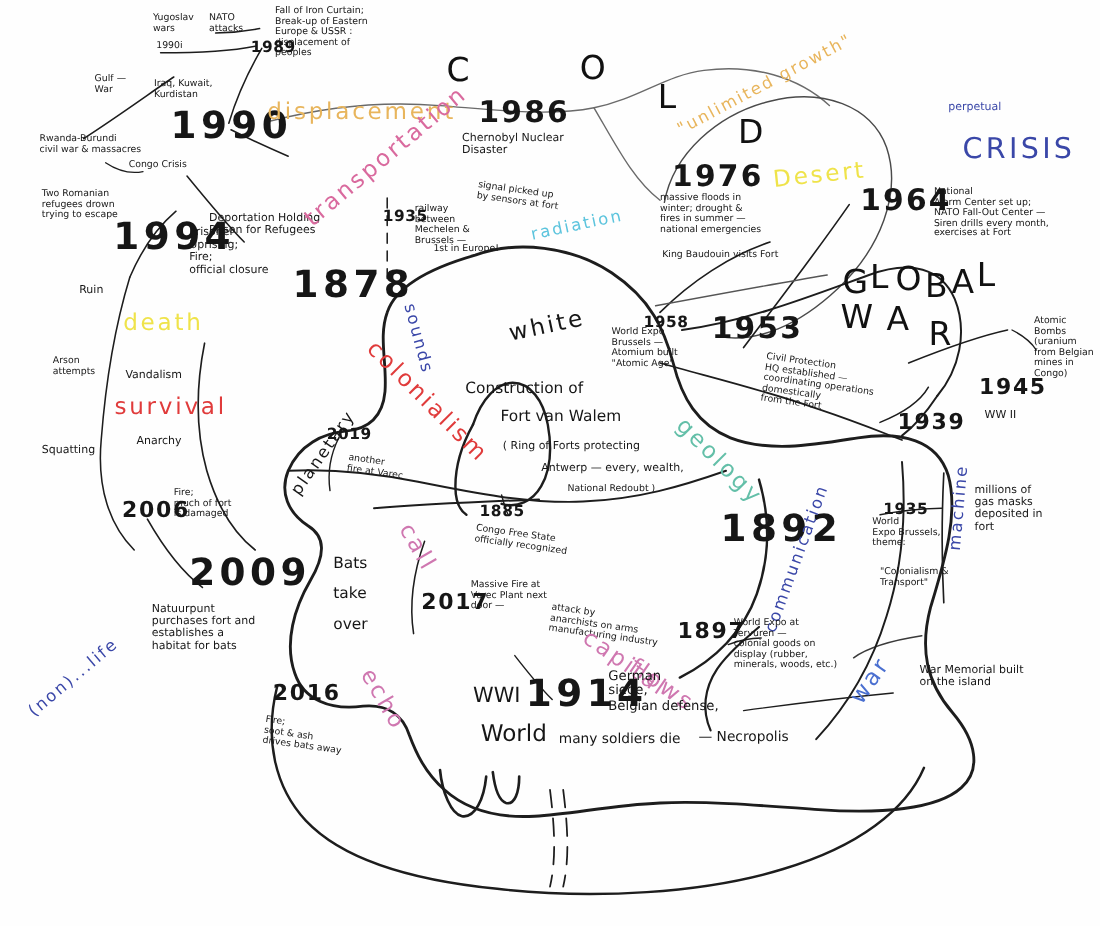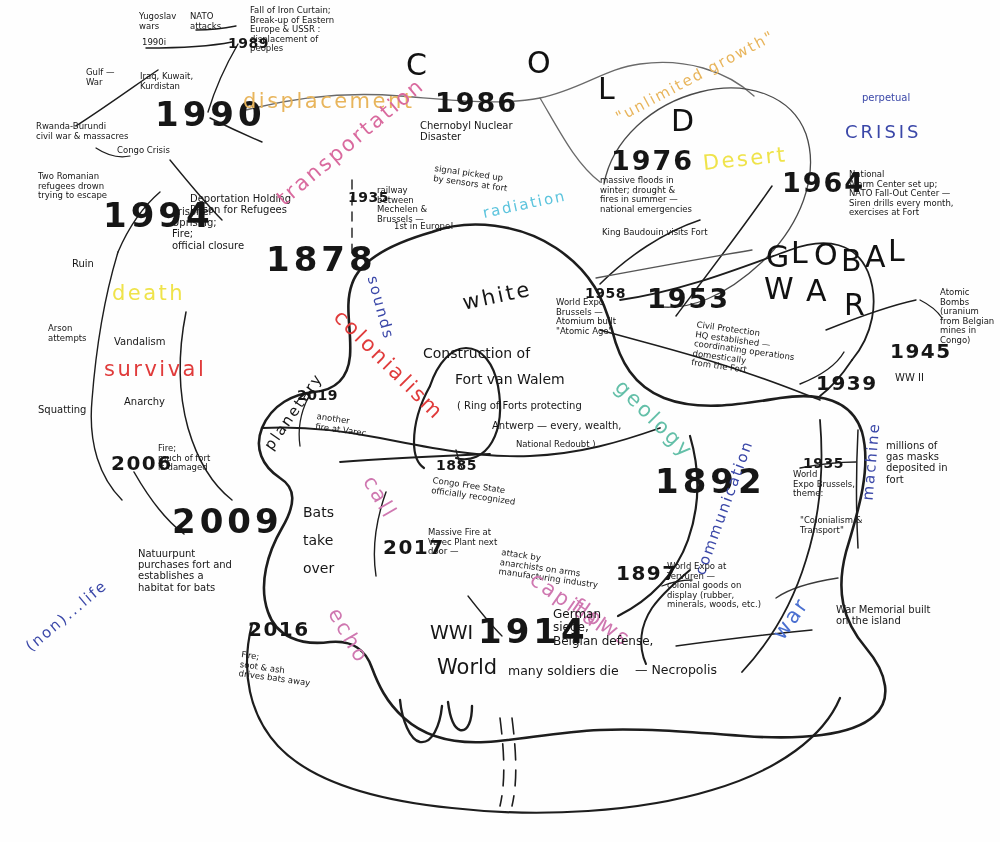--- a/index.html
+++ b/index.html
@@ -46,21 +46,21 @@
   }
   .note-sm { font-size: 10px; }
   .note-xs { font-size: 8.5px; }
   .note-lg { font-size: 14px; }
   .kw {
     font-family: "DejaVu Sans", sans-serif;
     font-size: 21px;
     letter-spacing: 2.5px;
   }
   .kw-sm { font-size: 15px; letter-spacing: 2px; }
-  .kw-lg { font-size: 18px; letter-spacing: 3px; }
+  .kw-lg { font-size: 26px; letter-spacing: 3px; margin-left: 30px; }
   .bigletter {
     font-family: "DejaVu Sans", sans-serif;
     font-size: 30px;
     color: #111;
   }
   
   .c-black  { color: #161616; }
   .c-orange { color: #e8b55c; }
   .c-pink   { color: #d96a9e; }
   .c-magenta{ color: #cf77b0; }

